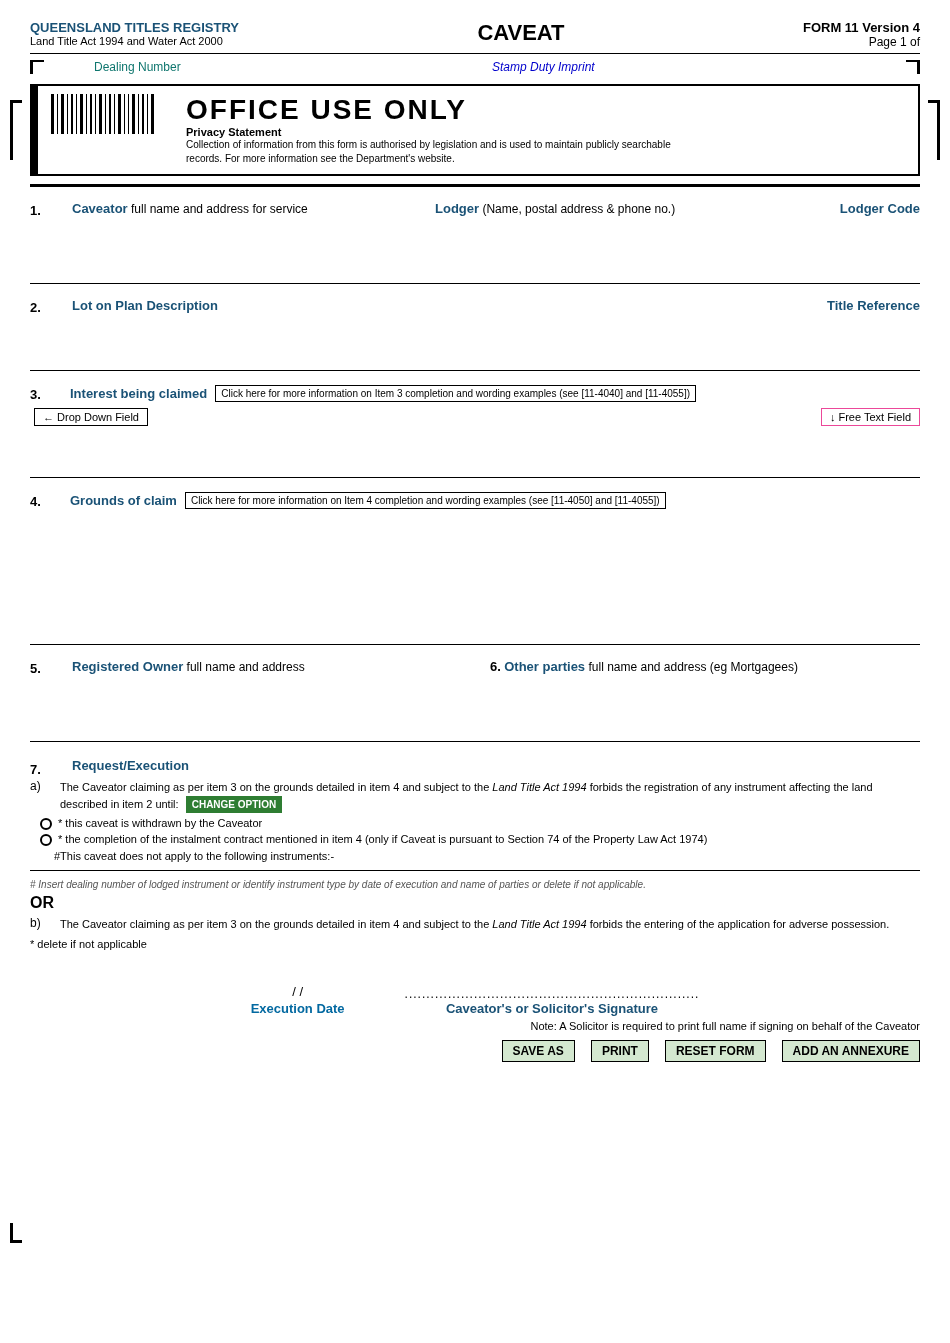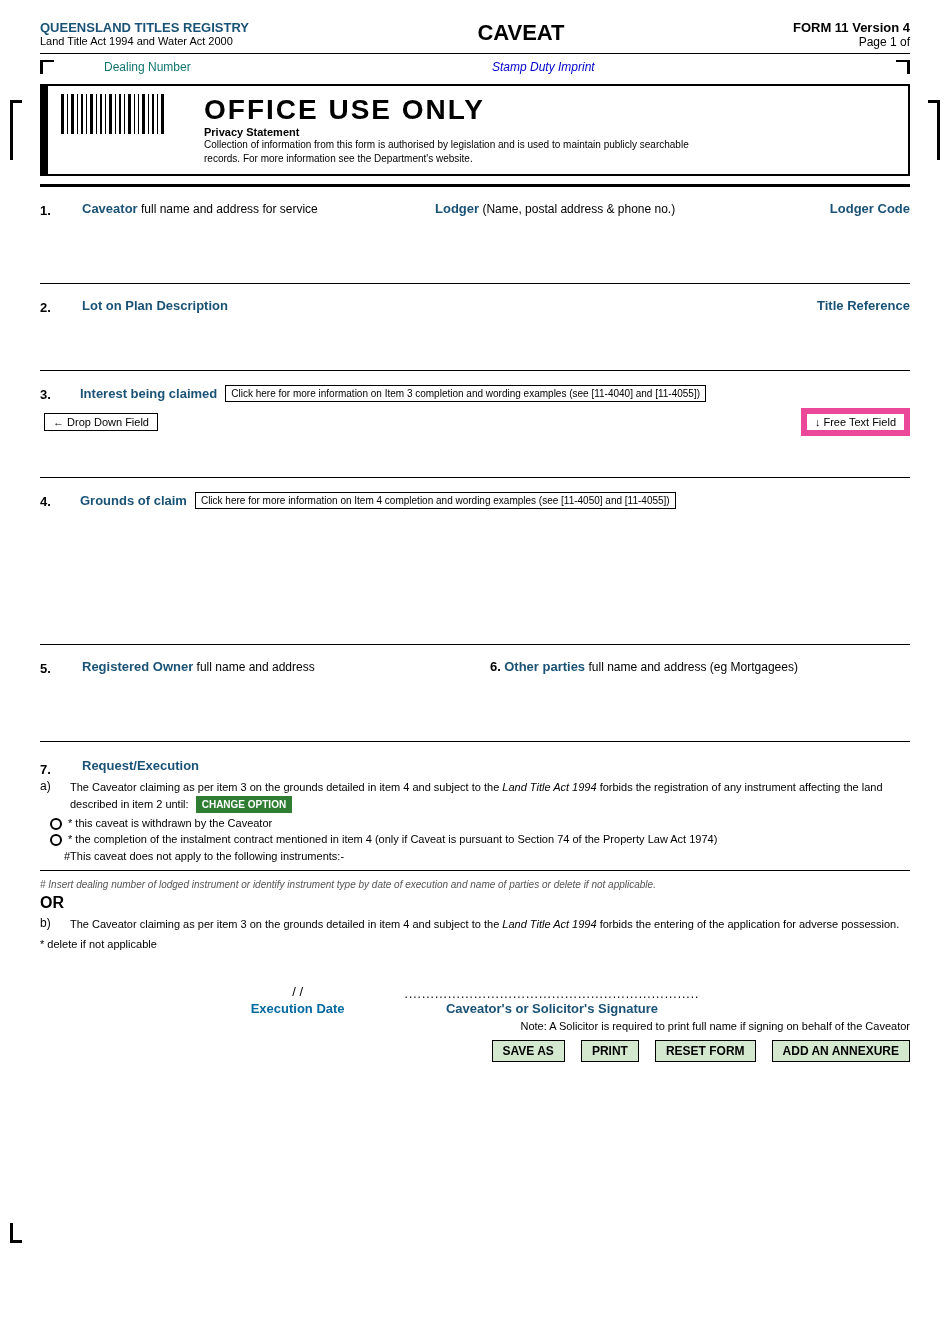--- a/index.html
+++ b/index.html
@@ -7,21 +7,21 @@
       font-family: Arial, sans-serif;
       font-size: 12px;
       background: #fff;
       color: #000;
       width: 950px;
       min-height: 1343px;
     }
     .page {
       width: 950px;
       min-height: 1343px;
-      padding: 20px 40px;
+      padding: 20px 30px;
       position: relative;
       border-radius: 29px;
     }
     .header-row {
       display: flex;
       justify-content: space-between;
       align-items: flex-start;
       margin-bottom: 4px;
     }
     .qtr-title {
@@ -66,21 +66,21 @@
       font-size: 12px;
       color: #0000cc;
     }
     .office-use-section {
       border: 2px solid #000;
       border-left: 8px solid #000;
       padding: 8px 12px;
       margin: 8px 0;
       display: flex;
       align-items: flex-start;
-      gap: 24px;
+      gap: 16px;
     }
     .barcode-area {
       display: flex;
       align-items: center;
       gap: 2px;
       min-width: 120px;
     }
     .barcode-bar {
       display: inline-block;
       height: 40px;
@@ -177,21 +177,21 @@
     .dropdown-field-btn {
       display: inline-block;
       border: 1px solid #000;
       padding: 2px 8px;
       font-size: 11px;
       background: #fff;
       cursor: pointer;
     }
     .free-text-field-btn {
       display: inline-block;
-      border: 6px solid #ec4899;
+      border: 1px solid #ec4899;
       padding: 2px 8px;
       font-size: 11px;
       background: #fff;
       cursor: pointer;
     }
     .sec3-top {
       display: flex;
       align-items: center;
       flex-wrap: wrap;
       gap: 4px;

